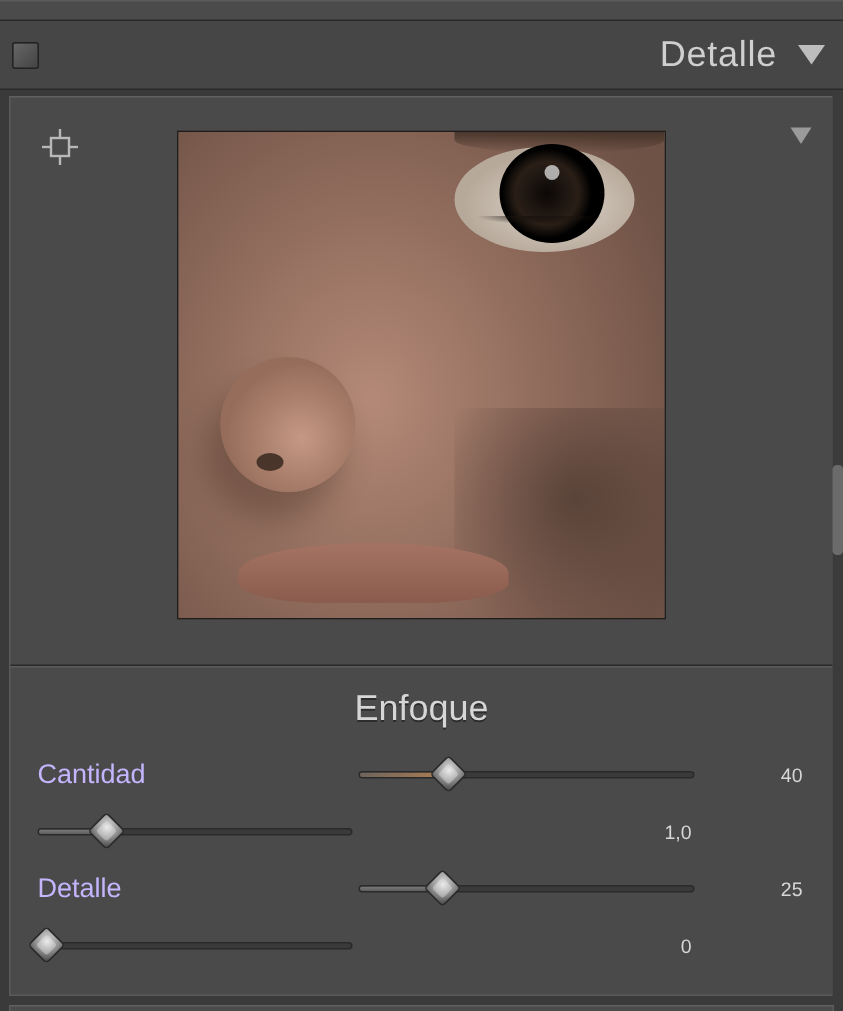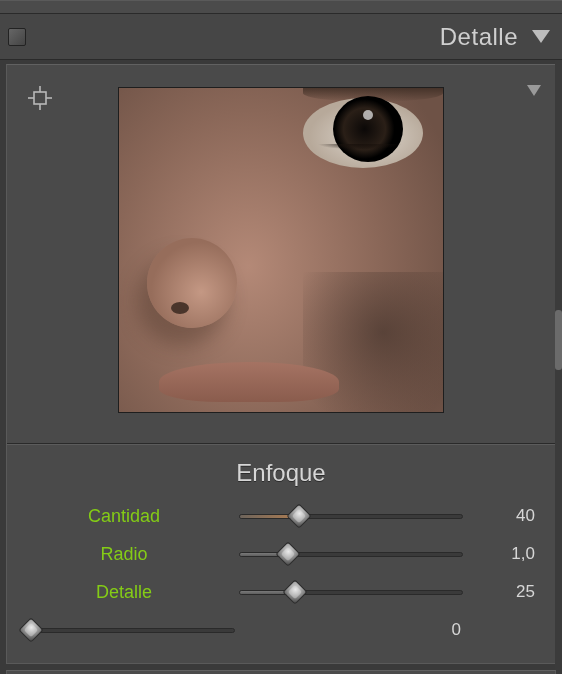--- a/index.html
+++ b/index.html
@@ -54,39 +54,39 @@
   .sharpen {
     padding: 14px 18px 14px 18px;
   }
   .section-title {
     text-align: center; font-size: 24px; color: #d6d6d6; margin-bottom: 10px; text-shadow: 0 1px 0 #2c2c2c;
   }
   .slider-row {
     display: grid; grid-template-columns: 210px 1fr 70px; align-items: center; height: 38px; gap: 4px;
   }
   .slider-label {
-    text-align: center; padding-right: 12px; font-size: 18px; color: #84cc16;
+    text-align: left; padding-right: 12px; font-size: 18px; color: #c4b5fd;
   }
   .slider-track-wrap { position: relative; height: 16px; display:flex; align-items:center; }
   .slider-track {
     width: 100%; height: 5px; border-radius: 3px; background: #3a3a3a; border: 1px solid #2a2a2a; position: relative; overflow:hidden;
   }
   .slider-fill {
     position: absolute; left: 0; top: 0; bottom: 0; background: linear-gradient(#7a7a7a,#5e5e5e); border-right:1px solid #888;
   }
   .slider-fill.accent { background: linear-gradient(90deg, #6d645b, #b07e52); }
   .slider-thumb {
     position: absolute; top: 50%; width: 18px; height: 18px; background: radial-gradient(circle at 35% 30%, #d6d6d6, #8f8f8f 55%, #555 90%);
     border: 1px solid #2b2b2b; border-radius: 3px; transform: translate(-50%, -50%) rotate(45deg);
   }
   .slider-thumb::after {
     content:""; position:absolute; inset:3px; border-radius:2px; background: radial-gradient(circle at 35% 30%, #eaeaea, #9f9f9f);
   }
   .slider-value {
-    text-align: right; font-size: 17px; color: #d6d6d6; padding-right: 2px;
+    text-align: right; font-size: 13px; color: #d6d6d6; padding-right: 2px;
   }
 
   .bottombar { margin: 6px 6px 0 6px; height: 14px; background:#4b4b4b; border:1px solid #5a5a5a; border-top-color:#616161; }
 
   
   .scroll-hint { position:absolute; right:0; top:60px; width:7px; height:610px; background:#3b3b3b; }
   .scroll-thumb { position:absolute; right:0; top:310px; width:7px; height:60px; background:#6b6b6b; border-radius:3px; }
 </style>
 </head>
 <body>
@@ -140,21 +140,20 @@
     <div class="slider-label">Cantidad</div>
     <div class="slider-track-wrap">
       <div class="slider-track">
         <div class="slider-fill accent" style="width:27%"></div>
       </div>
       <div class="slider-thumb" style="left:27%"></div>
     </div>
     <div class="slider-value">40</div>
   </div>
           <div class="slider-row">
-    <div class="slider-label">Radio</div>
     <div class="slider-track-wrap">
       <div class="slider-track">
         <div class="slider-fill " style="width:22%"></div>
       </div>
       <div class="slider-thumb" style="left:22%"></div>
     </div>
     <div class="slider-value">1,0</div>
   </div>
           <div class="slider-row">
     <div class="slider-label">Detalle</div>

